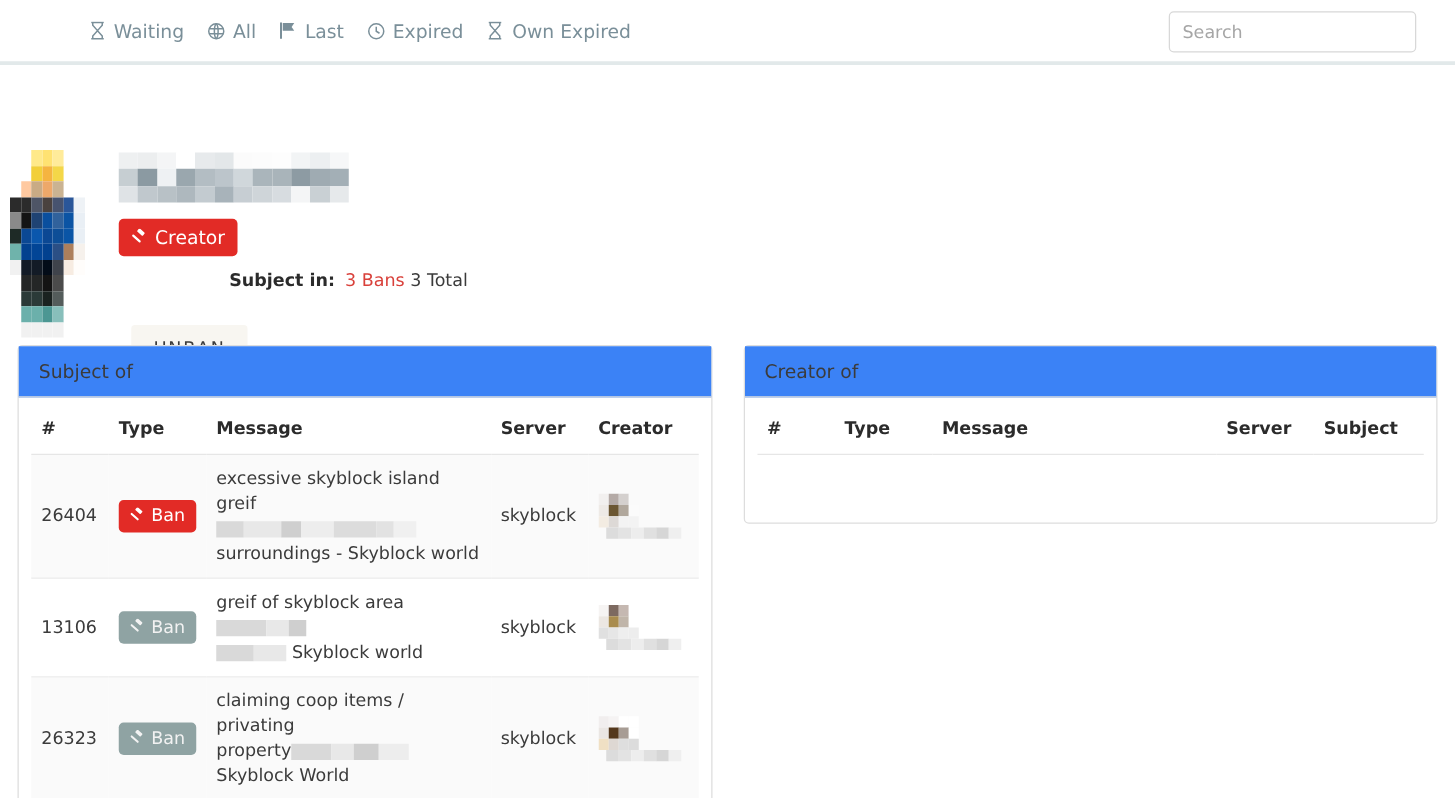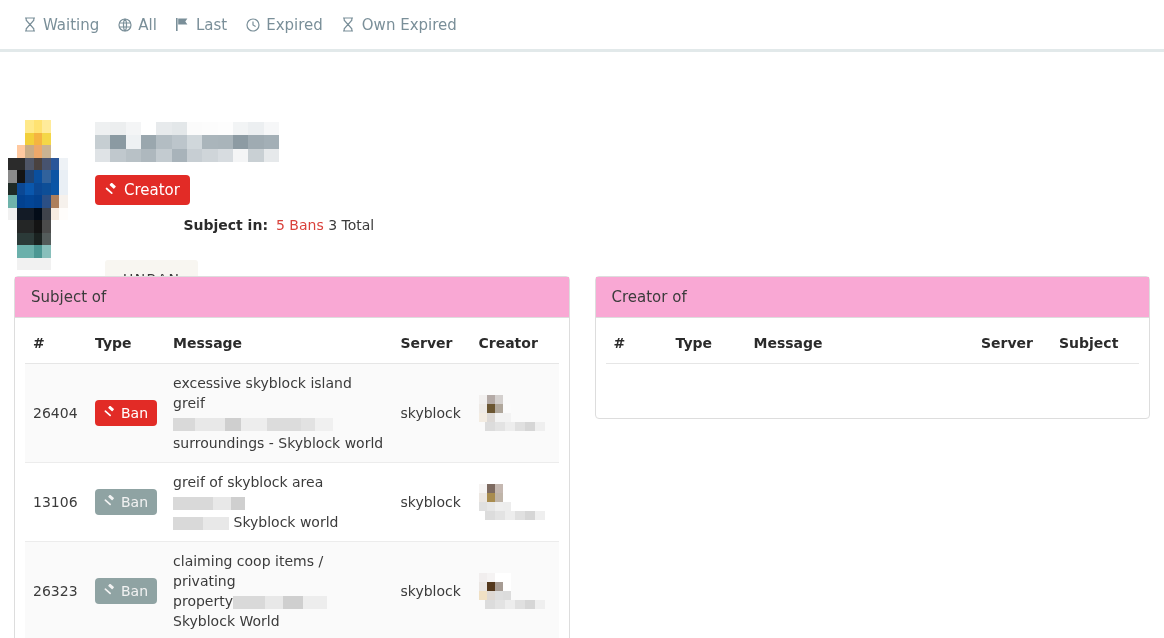--- a/index.html
+++ b/index.html
@@ -20,20 +20,21 @@
     background: #ffffff;
     border-bottom: 3px solid #e2e9ea;
     display: flex;
     align-items: center;
   }
   .nav {
     display: flex;
     align-items: center;
     gap: 0px;
     padding-left: 18px;
+    margin-left: 48px;
   }
   .nav-item {
     display: flex;
     align-items: center;
     gap: 6px;
     color: #7a8f99;
     font-size: 15px;
     text-decoration: none;
     padding: 6px 14px 6px 4px;
     cursor: pointer;
@@ -146,21 +147,21 @@
     gap: 25px;
     padding: 0 14px;
   }
   .panel {
     flex: 1 1 0;
     background: #ffffff;
     border: 1px solid #dddddd;
     border-radius: 4px;
   }
   .panel-head {
-    background: #f9a8d4;
+    background: #3b82f6;
     border-bottom: 1px solid #dddddd;
     padding: 11px 16px;
     font-size: 15px;
     color: #3b3b3b;
   }
   .panel-body { padding: 0 10px 10px 10px; }
 
   table.grid {
     width: 100%;
     border-collapse: collapse;
@@ -276,20 +277,23 @@
       <span class="ico">
         <svg width="14" height="15" viewBox="0 0 14 15" fill="none" stroke="#7a8f99" stroke-width="1.2">
           <path d="M2 1h10M2 14h10M3.2 1v2.2L7 7.5 3.2 11.8V14M10.8 1v2.2L7 7.5l3.8 4.3V14"></path>
         </svg>
       </span>
       <span>Own Expired</span>
     </a>
 
   </nav>
 
+  <div class="search-wrap">
+    <input class="search-input" type="text" placeholder="Search" style="">
+  </div>
 </div>
 
 <div class="profile">
 
   <div class="avatar" id="avatar" style="grid-template-rows: repeat(12, 1fr);">
       <i style="background: rgb(255, 255, 255);"></i>
       <i style="background: rgb(255, 255, 255);"></i>
       <i style="background: rgb(255, 233, 138);"></i>
       <i style="background: rgb(255, 226, 114);"></i>
       <i style="background: rgb(255, 235, 154);"></i>
@@ -433,21 +437,21 @@
           <rect x="2.0" y="7.4" width="9.2" height="1.9" rx="0.9" transform="rotate(42 6.6 8.3)"></rect>
         </svg>
       </span>
       <span>Creator</span>
     </div>
 
     <div class="meta">
       <div class="meta-row">
         <span class="meta-label">Subject in:</span>
         <span class="meta-value">
-          <a class="bans">5 Bans</a>
+          <a class="bans">3 Bans</a>
           <span>3 Total</span>
         </span>
       </div>
     </div>
   </div>
 
   <button class="btn-unban">UNBAN</button>
 </div>
 
 <div class="panels">

